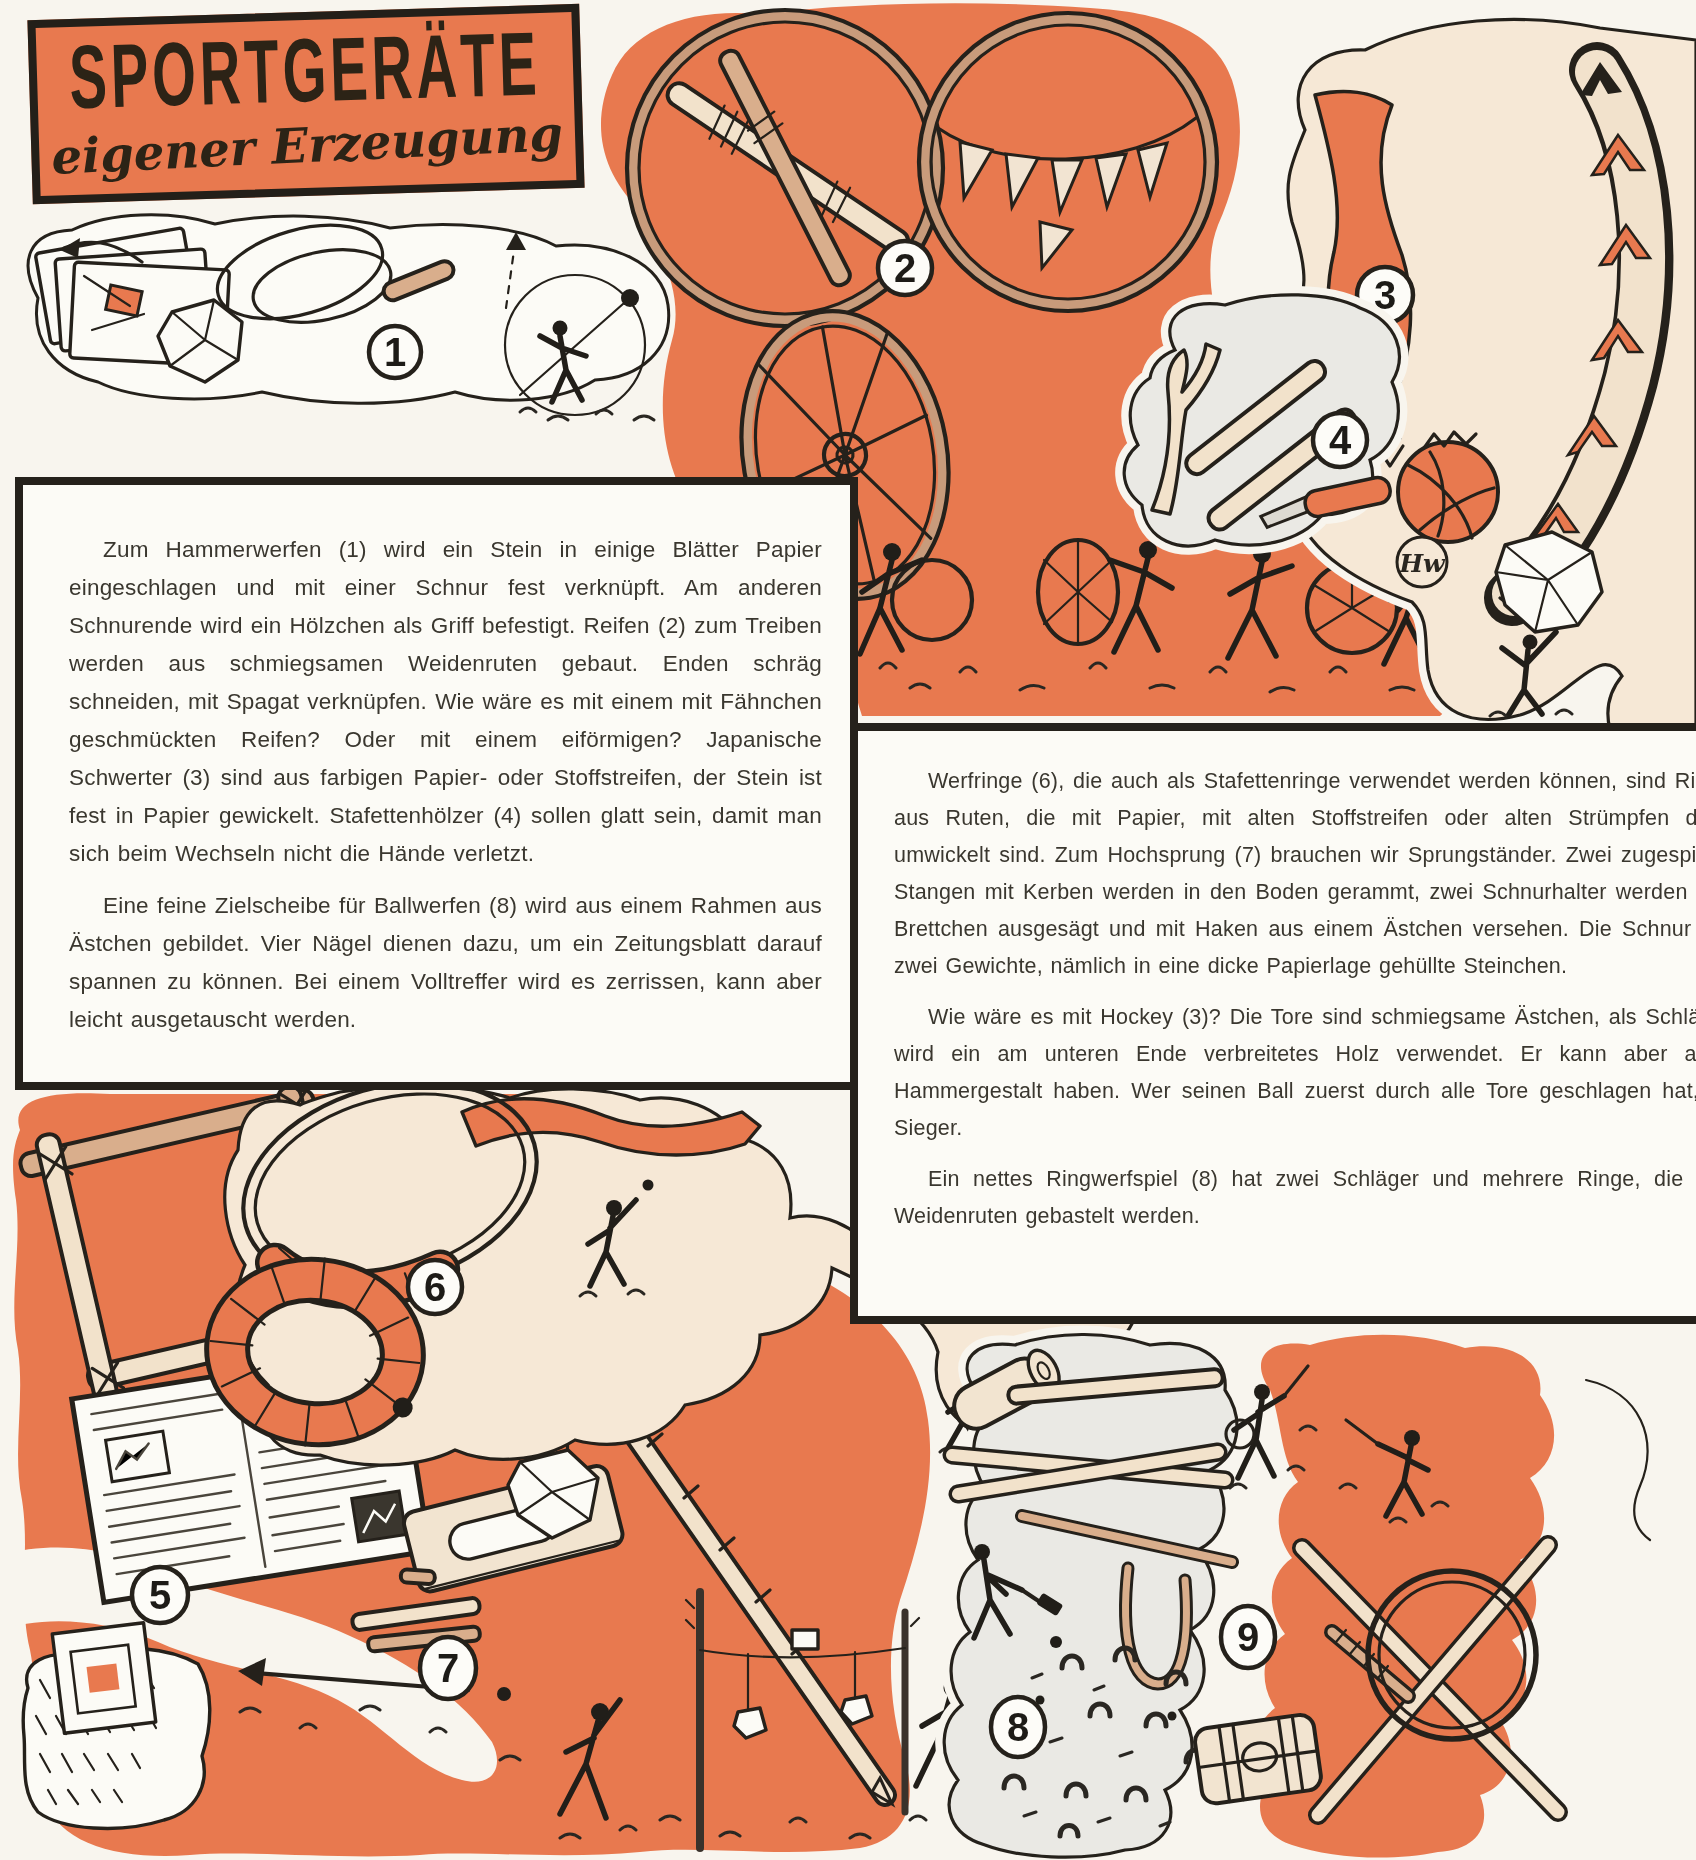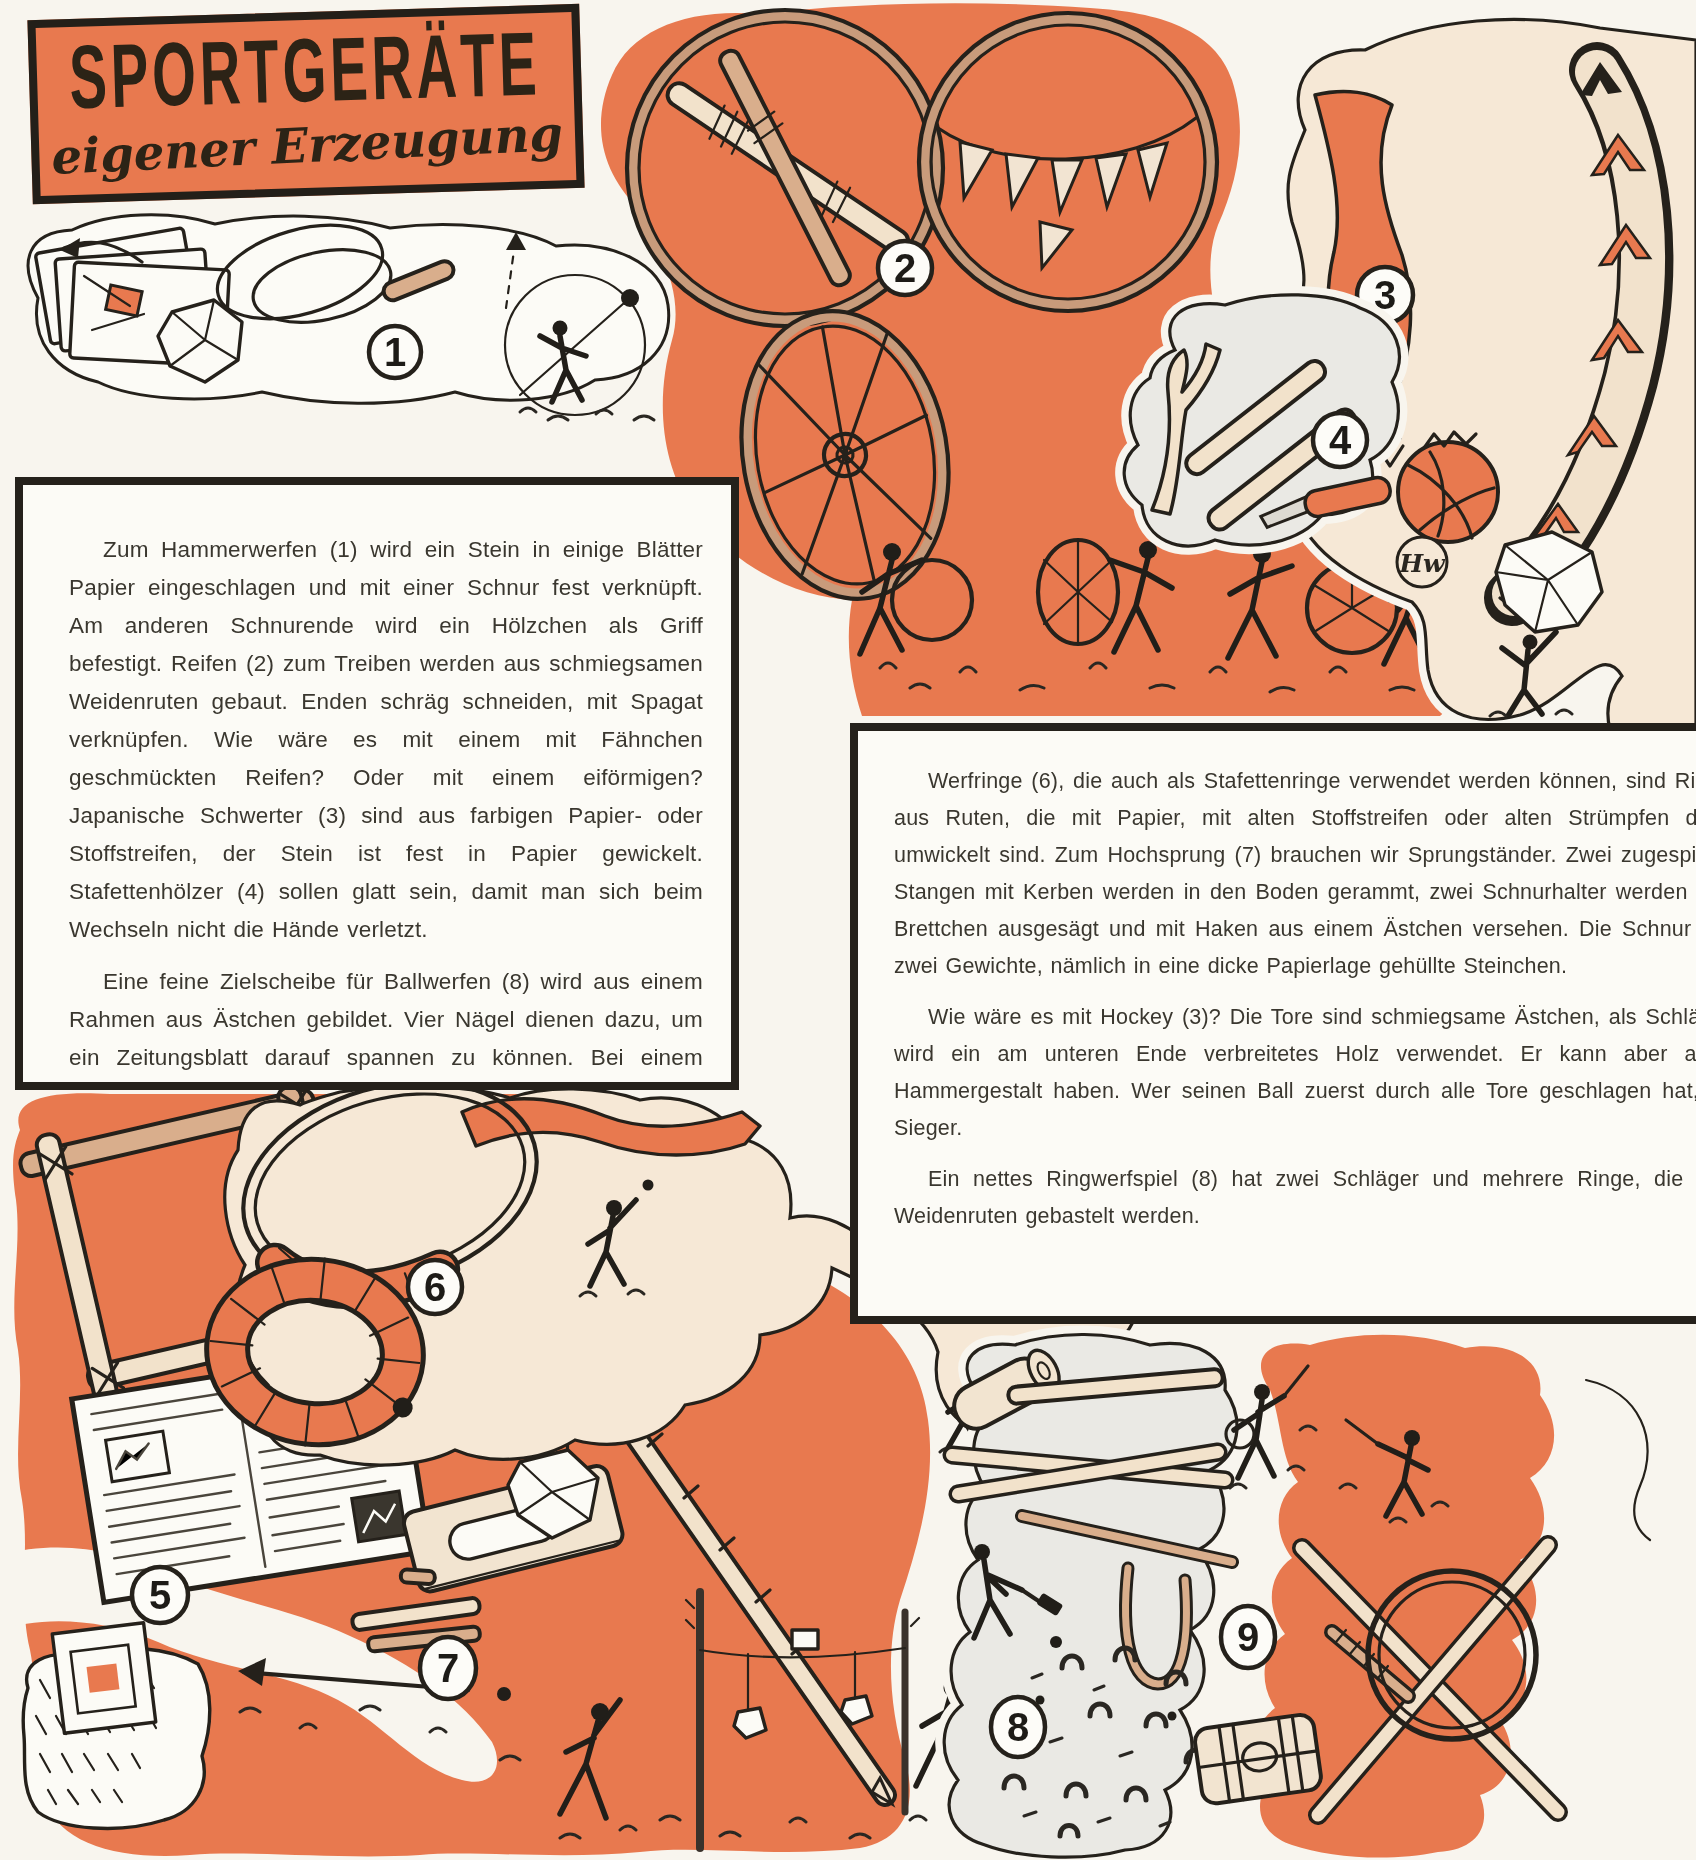--- a/index.html
+++ b/index.html
@@ -39,21 +39,21 @@
      background:var(--orange);border:8px solid #231F19;transform:rotate(-1.7deg);
      display:flex;flex-direction:column;align-items:center;justify-content:center;box-sizing:border-box;}
   .title-main{font:700 58px "Liberation Sans",sans-serif;color:#2C2316;letter-spacing:4px;
      transform:scaleY(1.55) scaleX(0.97);white-space:nowrap;}
   .title-sub{font:italic 700 48px "DejaVu Serif",serif;color:#2C2316;margin-top:14px;
      transform:rotate(-1deg);white-space:nowrap;}
 
   
   .tbox{position:absolute;z-index:2;background:var(--paperwhite);border:8px solid #25211B;
      box-sizing:border-box;overflow:hidden;}
-  .tbox-left{left:15px;top:477px;width:724px;height:613px;padding:46px 28px 0 46px;}
+  .tbox-left{left:15px;top:477px;width:843px;height:613px;padding:46px 28px 0 46px;}
   .tbox-right{left:850px;top:723px;width:924px;height:601px;padding:32px 34px 0 36px;}
   .tbox p{margin:0 0 14px 0;text-indent:34px;text-align:justify;color:var(--textink);
      letter-spacing:0.2px;word-spacing:1.5px;}
   .tbox-left p{font-size:22.5px;line-height:38px;}
   .tbox-right p{font-size:21.5px;line-height:37px;}
 </style>
 </head>
 <body>
 
 <div id="page">

